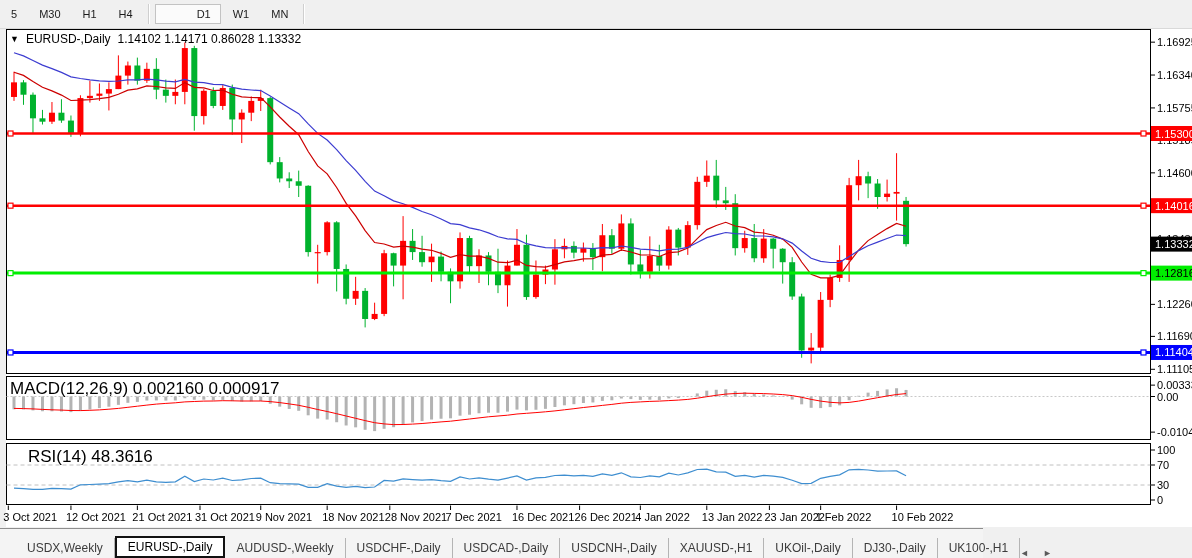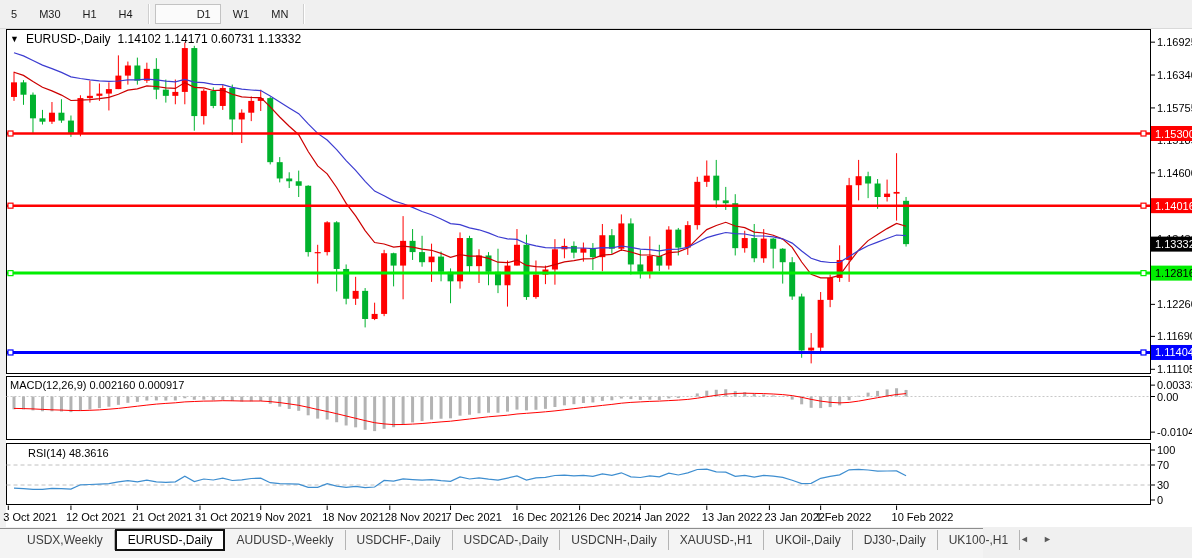--- a/index.html
+++ b/index.html
@@ -6,27 +6,27 @@
   #app{position:relative;width:1192px;height:558px;background:#f0f0f0;overflow:hidden;}
   #chart-svg{position:absolute;left:0;top:0;width:1192px;height:558px;}
   svg text{font-family:"Liberation Sans",sans-serif;font-size:11px;fill:#000;}
   
   .toolbar{position:absolute;left:0;top:0;width:1192px;height:28px;background:#f0f0f0;
     border-bottom:1px solid #d9d9d9;display:flex;align-items:center;z-index:5;}
   .tf-btn{font-size:11px;color:#1b1b1b;padding:3px 9px;margin:0 1px;border:1px solid transparent;cursor:default;}
   .tf-btn.active{background:#fbfbfb;border:1px solid #c3c3c3;padding-left:41px;}
   .tb-sep{width:0;height:20px;border-left:1px solid #cfcfcf;border-right:1px solid #ffffff;margin:0 4px;}
   
-  .pane-label{position:absolute;font-size:11px;color:#000;white-space:nowrap;z-index:4;}
+  .pane-label{position:absolute;font-size:17px;color:#000;white-space:nowrap;z-index:4;}
   #chart-title{position:absolute;left:10px;top:32px;font-size:12px;color:#000;display:flex;
     align-items:center;gap:7px;z-index:4;white-space:nowrap;}
   #chart-title .marker{font-size:9px;line-height:9px;color:#000;}
   
   .tabbar{position:absolute;left:0;top:528px;width:983px;height:30px;background:#f4f4f4;
-    border-top:1px solid #8e8e8e;display:flex;align-items:flex-start;padding-left:16px;
+    border-top:1px solid #8e8e8e;display:flex;align-items:flex-end;padding-left:16px;
     box-sizing:border-box;z-index:5;}
   .tab{font-size:12px;color:#3c3c3c;padding:3px 11px;margin-top:1px;border-right:1px solid #b4b4b4;cursor:default;}
   .tab.active{background:#ffffff;border:2px solid #111;margin-top:0;padding:2px 11px;color:#000;}
   .tab:last-of-type{border-right:none;}
   .tab-arrows{margin-left:auto;display:flex;gap:14px;padding:5px 10px 0 0;color:#5a5a5a;font-size:9px;}
   .tab-arrows span{cursor:default;}
 </style>
 </head>
 <body>
 
@@ -437,21 +437,21 @@
         <line x1="820.65" y1="505.5" x2="820.65" y2="510" stroke="#000"></line>
         <text x="815.65" y="521">1 Feb 2022</text>
         <line x1="896.57" y1="505.5" x2="896.57" y2="510" stroke="#000"></line>
         <text x="891.57" y="521">10 Feb 2022</text>
       </g>
     </svg>
 
   <div id="chart-title">
     <span class="marker">▼</span>
     <span>EURUSD-,Daily</span>
-    <span>1.14102 1.14171 0.60731 1.13332</span>
+    <span>1.14102 1.14171 0.86028 1.13332</span>
   </div>
 
   <div class="pane-label" style="left:10px;top:379px;">MACD(12,26,9) 0.002160 0.000917</div>
 
   <div class="pane-label" style="left:28px;top:447px;">RSI(14) 48.3616</div>
 
   <div class="tabbar">
       <span class="tab">USDX,Weekly</span>
       <span class="tab active">EURUSD-,Daily</span>
       <span class="tab">AUDUSD-,Weekly</span>

